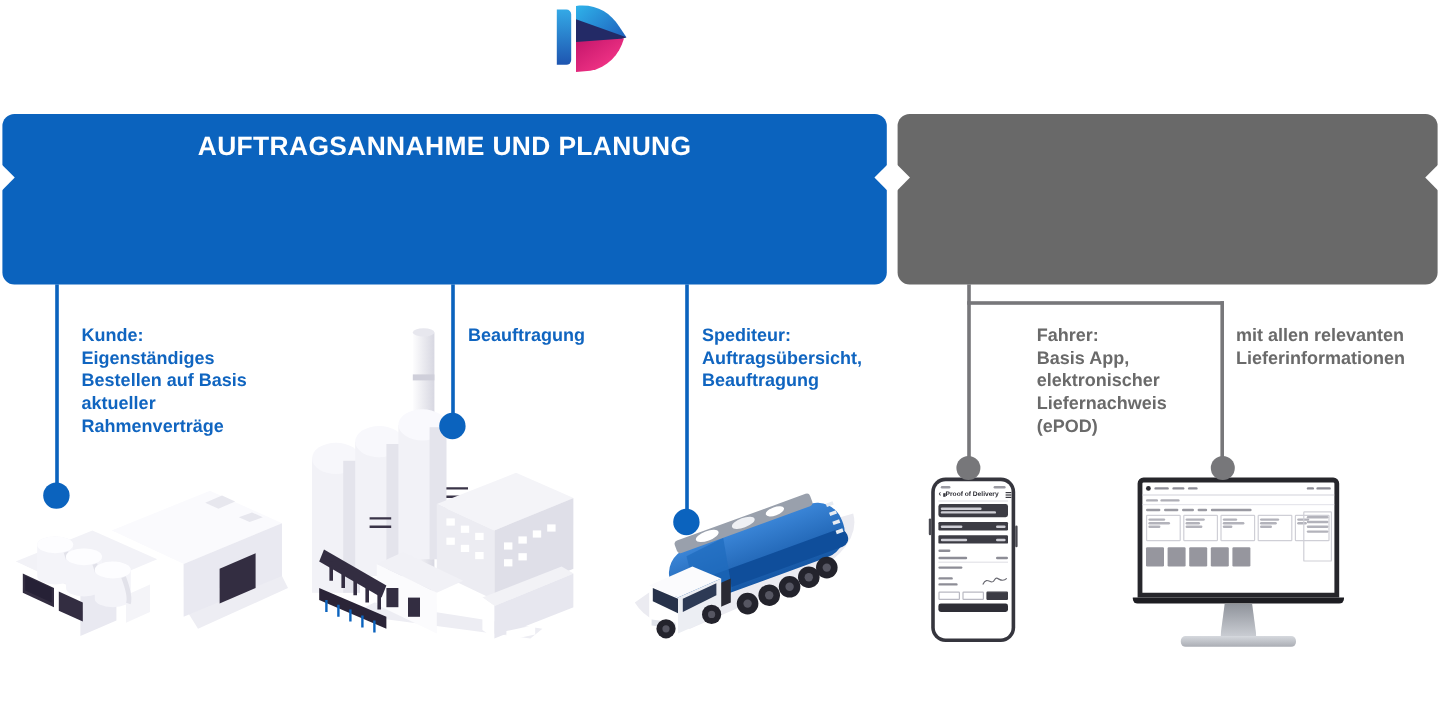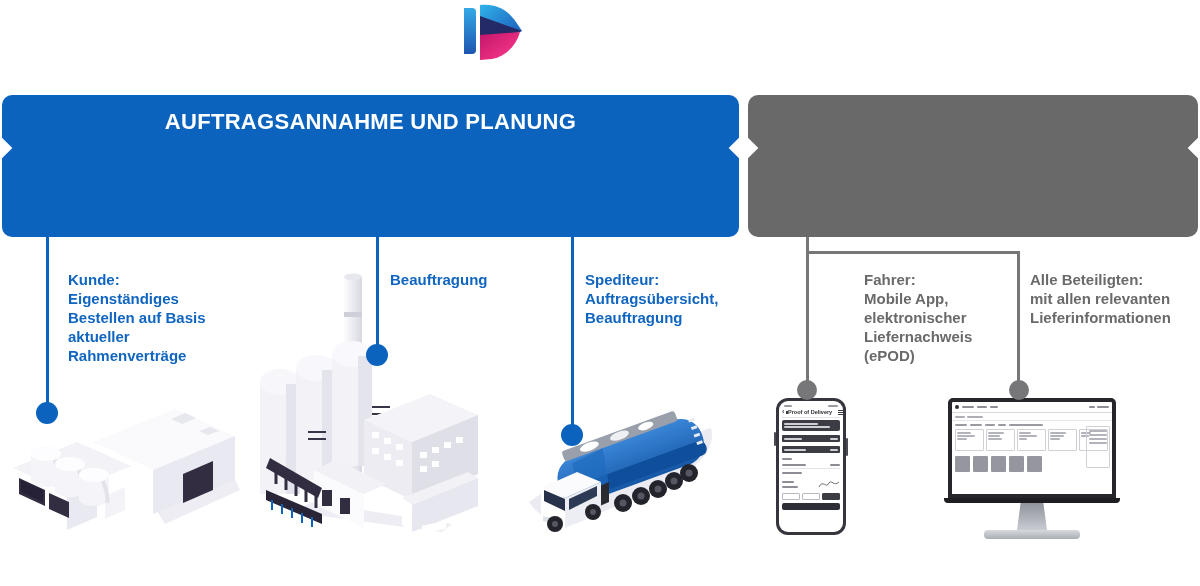--- a/index.html
+++ b/index.html
@@ -165,28 +165,27 @@
   </div>
 
   <div class="role role-blue" style="left:585px;top:270px;">
     <span class="h">Spediteur:</span>
     <span class="h">Auftragsübersicht,</span>
     <span class="h">Beauftragung</span>
   </div>
 
   <div class="role role-gray" style="left:864px;top:270px;">
     <span class="h">Fahrer:</span>
-    <span class="h">Mobile App,</span>
+    <span class="h">Basis App,</span>
     <span class="h">elektronischer</span>
     <span class="h">Liefernachweis</span>
     <span class="h">(ePOD)</span>
   </div>
 
   <div class="role role-gray" style="left:1030px;top:270px;">
-    <span class="h">Alle Beteiligten:</span>
     <span class="h">mit allen relevanten</span>
     <span class="h">Lieferinformationen</span>
   </div>
 
   <svg class="illu" style="left:5px;top:398px;" width="235" height="140" viewBox="0 0 235 140">
     <polygon points="150,110 228,78 235,92 160,126" fill="#ededf3"></polygon>
     <polygon points="88,44 170,11 230,38 148,72" fill="#fafafd"></polygon>
     <polygon points="88,44 148,72 148,116 88,88" fill="#ffffff"></polygon>
     <polygon points="148,72 230,38 230,82 148,116" fill="#e9e9f1"></polygon>
     <polygon points="178,76 208,63 208,92 178,105" fill="#332d41"></polygon>

